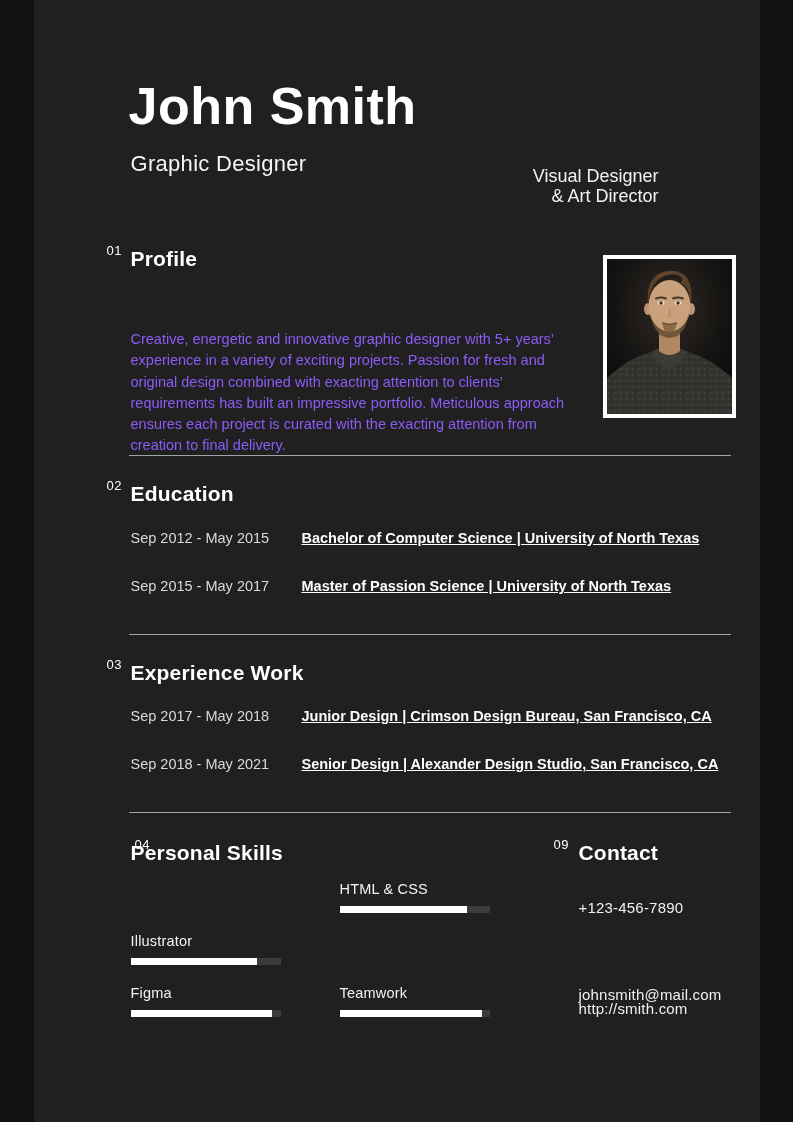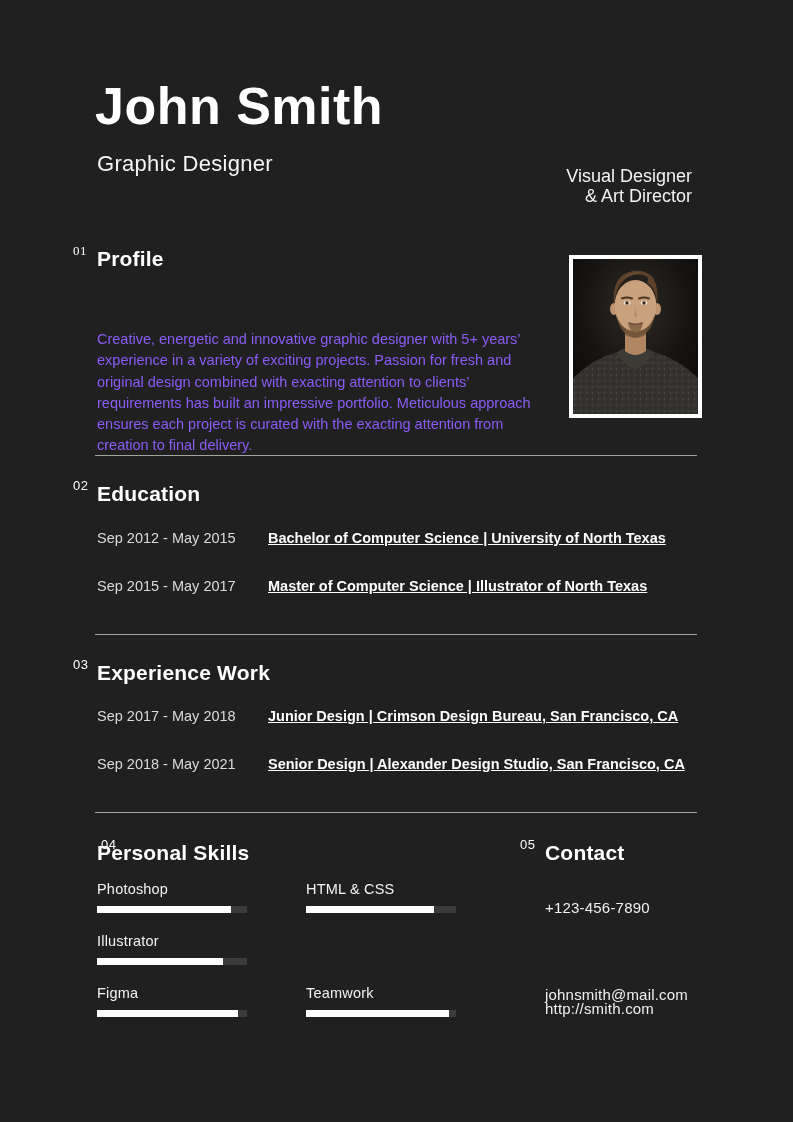--- a/index.html
+++ b/index.html
@@ -1,19 +1,19 @@
 <!DOCTYPE html>
 <html><head>
 <meta charset="utf-8">
 <style>
   * { margin:0; padding:0; box-sizing:border-box; }
   html,body { background:#111; }
   .page {
     position:relative;
-    width:793px; height:1122px;
+    width:726px; height:1122px;
     margin:0 auto;
     background:#202020;
     font-family:"Liberation Sans", sans-serif;
     color:#ffffff;
     overflow:hidden;
   }
   .abs { position:absolute; }
 
   
   .name { left:95px; top:76px; font-size:52px; font-weight:bold; letter-spacing:0.5px; color:#ffffff; }
@@ -56,21 +56,21 @@
 
 <div class="page">
 
   <div class="abs name">John Smith</div>
   <div class="abs job-title">Graphic Designer</div>
   <div class="abs tagline">
     <div>Visual Designer</div>
     <div>&amp; Art Director</div>
   </div>
 
-  <div class="abs sec-num" style="left:73px; top:243px;font-family:Liberation Serif, serif;">01</div>
+  <div class="abs sec-num" style="left:73px; top:243px;">01</div>
   <div class="abs sec-title" style="left:97px; top:247px;">Profile</div>
   <p class="abs profile-body">Creative, energetic and innovative graphic designer with 5+ years’ experience in a variety of exciting projects. Passion for fresh and original design combined with exacting attention to clients’ requirements has built an impressive portfolio. Meticulous approach ensures each project is curated with the exacting attention from creation to final delivery.</p>
 
   <div class="abs photo-frame">
     <svg viewBox="0 0 125 155" preserveAspectRatio="xMidYMid slice">
       <defs>
         <radialGradient id="bgGlow" cx="50%" cy="32%" r="75%">
           <stop offset="0%" stop-color="#2e2a25"></stop>
           <stop offset="55%" stop-color="#171513"></stop>
           <stop offset="100%" stop-color="#0a0908"></stop>
@@ -118,47 +118,41 @@
   <div class="abs divider" style="top:455px;"></div>
 
   <div class="abs sec-num" style="left:73px; top:478px;">02</div>
   <div class="abs sec-title" style="left:97px; top:482px;">Education</div>
   <div class="abs row" style="top:530px;justify-content:center;">
     <span class="row-date">Sep 2012 - May 2015</span>
     <span class="row-desc">Bachelor of Computer Science | University of North Texas</span>
   </div>
   <div class="abs row" style="top:578px;">
     <span class="row-date">Sep 2015 - May 2017</span>
-    <span class="row-desc">Master of Computer Science | Illustrator of North Texas</span>
+    <span class="row-desc">Master of Passion Science | University of North Texas</span>
   </div>
 
   <div class="abs divider" style="top:634px;"></div>
 
   <div class="abs sec-num" style="left:73px; top:657px;">03</div>
   <div class="abs sec-title" style="left:97px; top:661px;">Experience Work</div>
   <div class="abs row" style="top:708px;">
     <span class="row-date">Sep 2017 - May 2018</span>
     <span class="row-desc">Junior Design | Crimson Design Bureau, San Francisco, CA</span>
   </div>
   <div class="abs row" style="top:756px;">
     <span class="row-date">Sep 2018 - May 2021</span>
     <span class="row-desc">Senior Design | Alexander Design Studio, San Francisco, CA</span>
   </div>
 
   <div class="abs divider" style="top:812px;"></div>
 
   <div class="abs sec-num" style="left:73px; top:837px;margin-left:28px;">04</div>
   <div class="abs sec-title" style="left:97px; top:841px;">Personal Skills</div>
 
-  <div class="abs skill" style="left:97px; top:881px;">
-    <div class="skill-label">Photoshop</div>
-    <div class="skill-bar">
-        <div class="skill-fill" style="width: 89%;"></div>
-      </div>
-  </div>
   <div class="abs skill" style="left:97px; top:933px;">
     <div class="skill-label">Illustrator</div>
     <div class="skill-bar">
         <div class="skill-fill" style="width: 84%;"></div>
       </div>
   </div>
   <div class="abs skill" style="left:97px; top:985px;">
     <div class="skill-label">Figma</div>
     <div class="skill-bar">
         <div class="skill-fill" style="width: 94%;"></div>
@@ -170,19 +164,19 @@
         <div class="skill-fill" style="width: 85%;"></div>
       </div>
   </div>
   <div class="abs skill" style="left:306px; top:985px;">
     <div class="skill-label">Teamwork</div>
     <div class="skill-bar">
         <div class="skill-fill" style="width: 95%;"></div>
       </div>
   </div>
 
-  <div class="abs sec-num" style="left:520px; top:837px;">05</div>
+  <div class="abs sec-num" style="left:520px; top:837px;">09</div>
   <div class="abs sec-title" style="left:545px; top:841px;">Contact</div>
   <div class="abs contact-item" style="top:899px;">+123-456-7890</div>
   <div class="abs contact-item" style="top:986px;">johnsmith@mail.com</div>
   <div class="abs contact-item" style="top:1000px;">http://smith.com</div>
 
 </div>
 
 </body></html>

